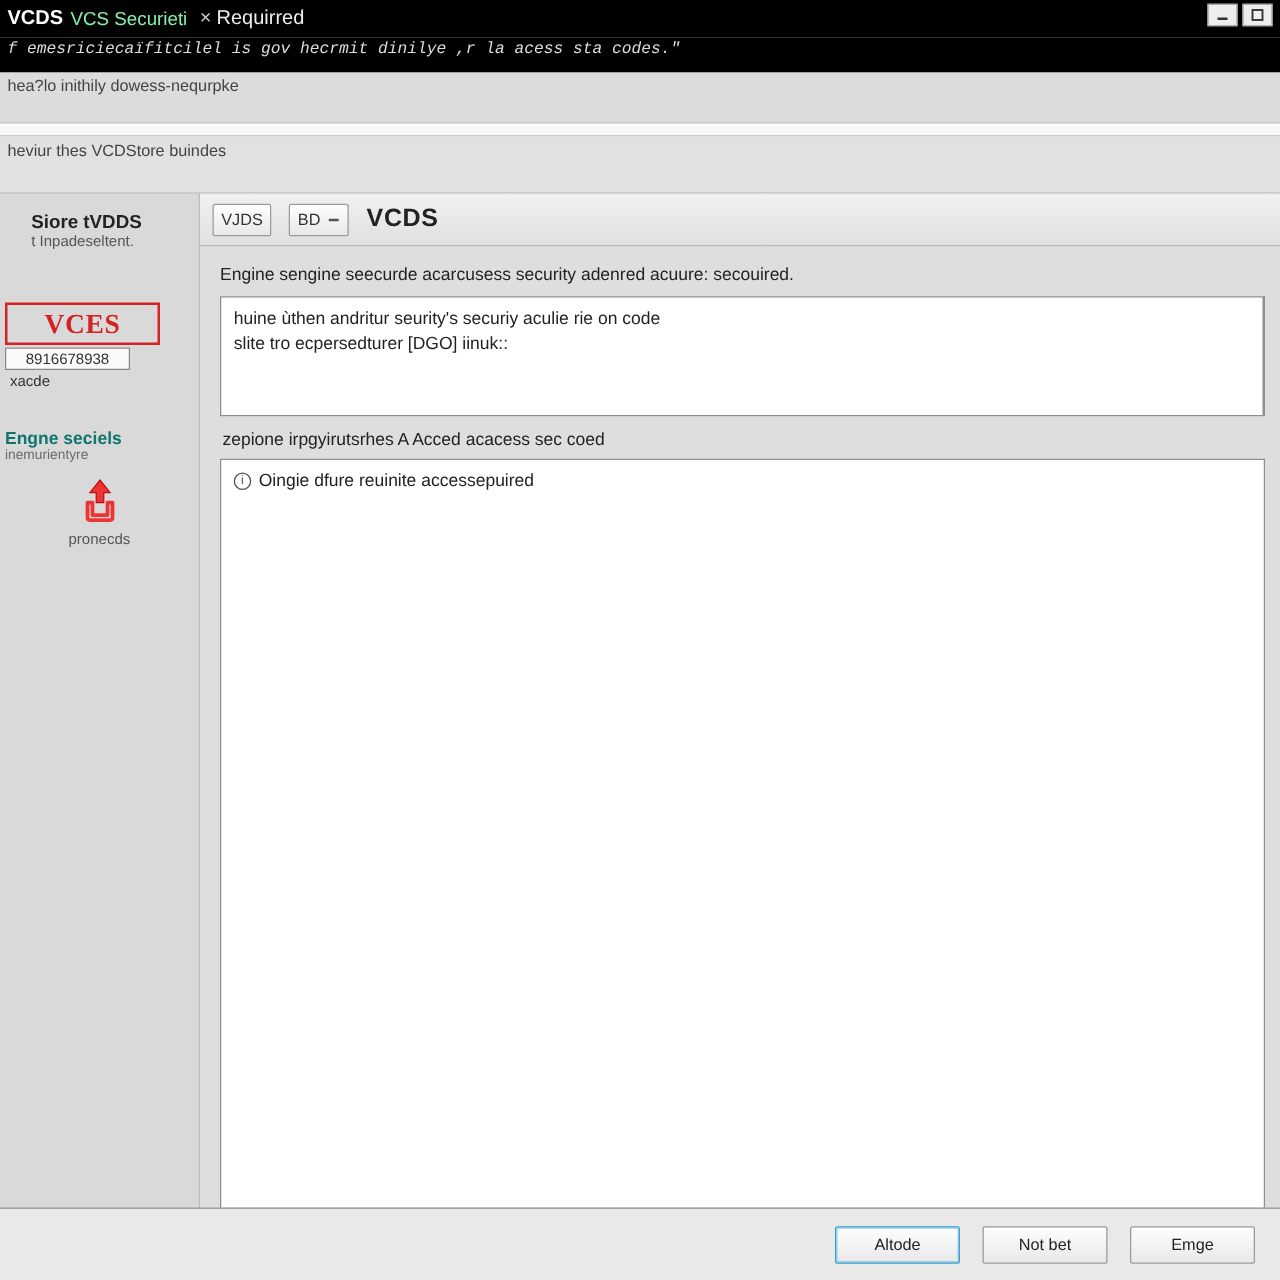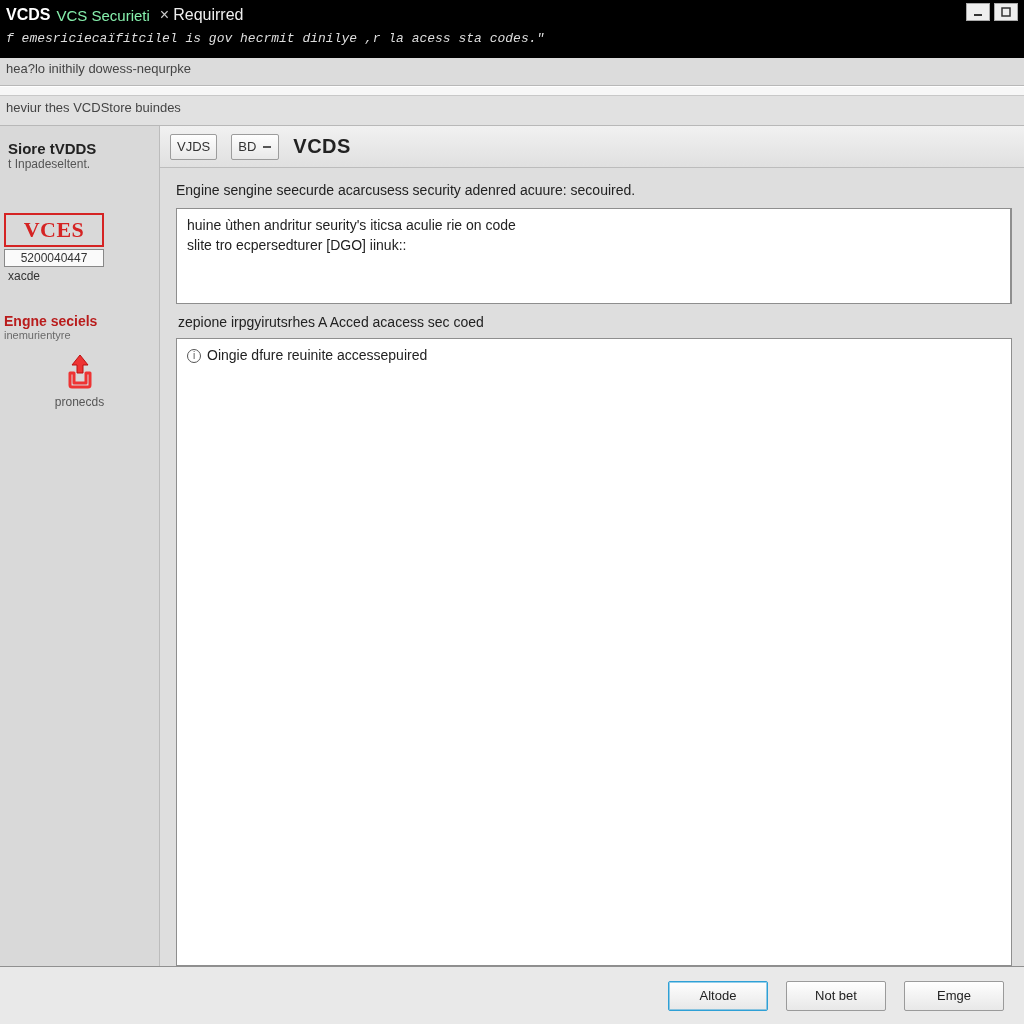--- a/index.html
+++ b/index.html
@@ -8,37 +8,37 @@
   .titlebar { background: #000; color: #fff; height: 30px; display: flex; align-items: center; padding: 0 6px; font-size: 16px; position: relative; }
   .titlebar .t-strong { font-weight: 700; margin-right: 6px; }
   .titlebar .t-mid { font-weight: 400; color: #86efac; margin-right: 6px; font-size: 15px; }
   .titlebar .t-sep { color: #ccc; margin: 0 4px; }
   .titlebar .t-rest { font-weight: 400; color: #eee; }
   .win-controls { position: absolute; right: 6px; top: 3px; display: flex; gap: 4px; }
   .win-btn { width: 24px; height: 18px; background: #eee; border: 1px solid #aaa; display: flex; align-items: center; justify-content: center; font-size: 11px; color: #333; }
 
   .subtitle { background: #000; color: #ddd; font-size: 13px; padding: 0 6px 6px 6px; height: 28px; line-height: 18px; font-style: italic; font-family: Liberation Mono, monospace; }
 
-  .strip1 { background: #dcdcdc; border-bottom: 1px solid #b8b8b8; height: 28px; padding: 3px 6px; font-size: 13px; color: #444; }
+  .strip1 { background: #dcdcdc; border-bottom: 1px solid #b8b8b8; height: 41px; padding: 3px 6px; font-size: 13px; color: #444; }
   .strip-divider { background: #f7f7f7; height: 10px; border-top: 1px solid #fff; border-bottom: 1px solid #c8c8c8; }
-  .strip2 { background: #e1e1e1; border-bottom: 1px solid #b8b8b8; height: 30px; padding: 4px 6px; font-size: 13px; color: #444; }
+  .strip2 { background: #e1e1e1; border-bottom: 1px solid #b8b8b8; height: 46px; padding: 4px 6px; font-size: 13px; color: #444; }
 
   .body { display: flex; height: 850px; background: #d9d9d9; }
   .sidebar { width: 160px; border-right: 1px solid #bcbcbc; padding-top: 10px; }
-  .side-block { padding: 4px 8px 12px 8px; }
+  .side-block { padding: 4px 8px 12px 8px; margin-left: 17px; }
   .side-title { font-weight: 700; font-size: 15px; color: #222; }
   .side-sub { font-size: 12px; color: #555; }
 
-  .logo-box { margin: 30px 6px 2px 4px; border: 2px solid #d52323; padding: 2px 4px; width: 100px; text-align: center; }
+  .logo-box { margin: 30px 6px 2px 4px; border: 2px solid #d52323; padding: 2px 4px; width: 124px; text-align: center; }
   .logo-text { color: #d52323; font-weight: 800; font-size: 22px; letter-spacing: 0.5px; font-family: "Times New Roman", serif; }
   .logo-code { border: 1px solid #888; background: #fafafa; width: 100px; margin: 2px 6px 0 4px; font-size: 12px; text-align: center; padding: 1px 0; color: #333; }
   .logo-caption { font-size: 12px; color: #333; margin: 2px 6px 0 8px; }
 
   .engine-block { margin-top: 20px; padding: 0 6px 0 4px; }
-  .eng-title { font-weight: 700; font-size: 14px; color: #b91c1c; margin-top: 30px; }
+  .eng-title { font-weight: 700; font-size: 14px; color: #0f766e; margin-top: 30px; }
   .eng-sub { font-size: 11px; color: #6a6a6a; }
 
   .upload-icon { margin: 8px auto 0 auto; width: 48px; display: flex; align-items: center; justify-content: center; }
   .upload-caption { text-align: center; font-size: 12px; color: #555; margin-top: 2px; }
 
   .content { flex: 1; background: #dedede; position: relative; }
   .toolbar { background: linear-gradient(#f1f1f1, #e0e0e0); border-bottom: 1px solid #bcbcbc; height: 42px; display: flex; align-items: center; padding: 0 10px; gap: 14px; }
   .tb-btn { border: 1px solid #9c9c9c; background: linear-gradient(#fefefe, #e8e8e8); padding: 3px 10px; font-size: 13px; color: #333; border-radius: 2px; display: inline-flex; align-items: center; gap: 6px; height: 26px; }
   .tb-btn.small { padding: 3px 6px; }
   .tb-brand { font-weight: 800; font-size: 20px; color: #222; letter-spacing: 0.5px; }
@@ -94,21 +94,21 @@
 
   <div class="sidebar">
     <div class="side-block">
       <div class="side-title">Siore tVDDS</div>
       <div class="side-sub">t Inpadeseltent.</div>
     </div>
 
     <div class="logo-box">
       <div class="logo-text">VCES</div>
     </div>
-    <div class="logo-code">5200040447</div>
+    <div class="logo-code">8916678938</div>
     <div class="logo-caption">xacde</div>
 
     <div class="engine-block">
       <div class="eng-title">Engne seciels</div>
       <div class="eng-sub">inemurientyre</div>
     </div>
 
     <div class="upload-icon">
       <svg width="44" height="44" viewBox="0 0 44 44">
         <path d="M22 6 L30 16 L25 16 L25 24 L19 24 L19 16 L14 16 Z" fill="#e33" stroke="#b11" stroke-width="1"></path>
@@ -130,21 +130,21 @@
             <line x1="1" y1="5" x2="9" y2="5" stroke="#555" stroke-width="2"></line>
           </svg>
       </button>
       <div class="tb-brand">VCDS</div>
     </div>
 
     <div class="main-area">
       <div class="info-line">Engine  sengine seecurde acarcusess security adenred acuure: secouired.</div>
 
       <div class="panel panel-a">
-        <div>huine ùthen andritur seurity's iticsa aculie rie on code</div>
+        <div>huine ùthen andritur seurity's securiy aculie rie on code</div>
         <div>slite tro ecpersedturer  [DGO] iinuk::</div>
       </div>
 
       <div class="mid-label">zepione irpgyirutsrhes A Acced acacess sec coed</div>
 
       <div class="panel panel-b">
         <span class="info-ico">i</span><span>Oingie dfure reuinite accessepuired</span>
       </div>
     </div>
 

